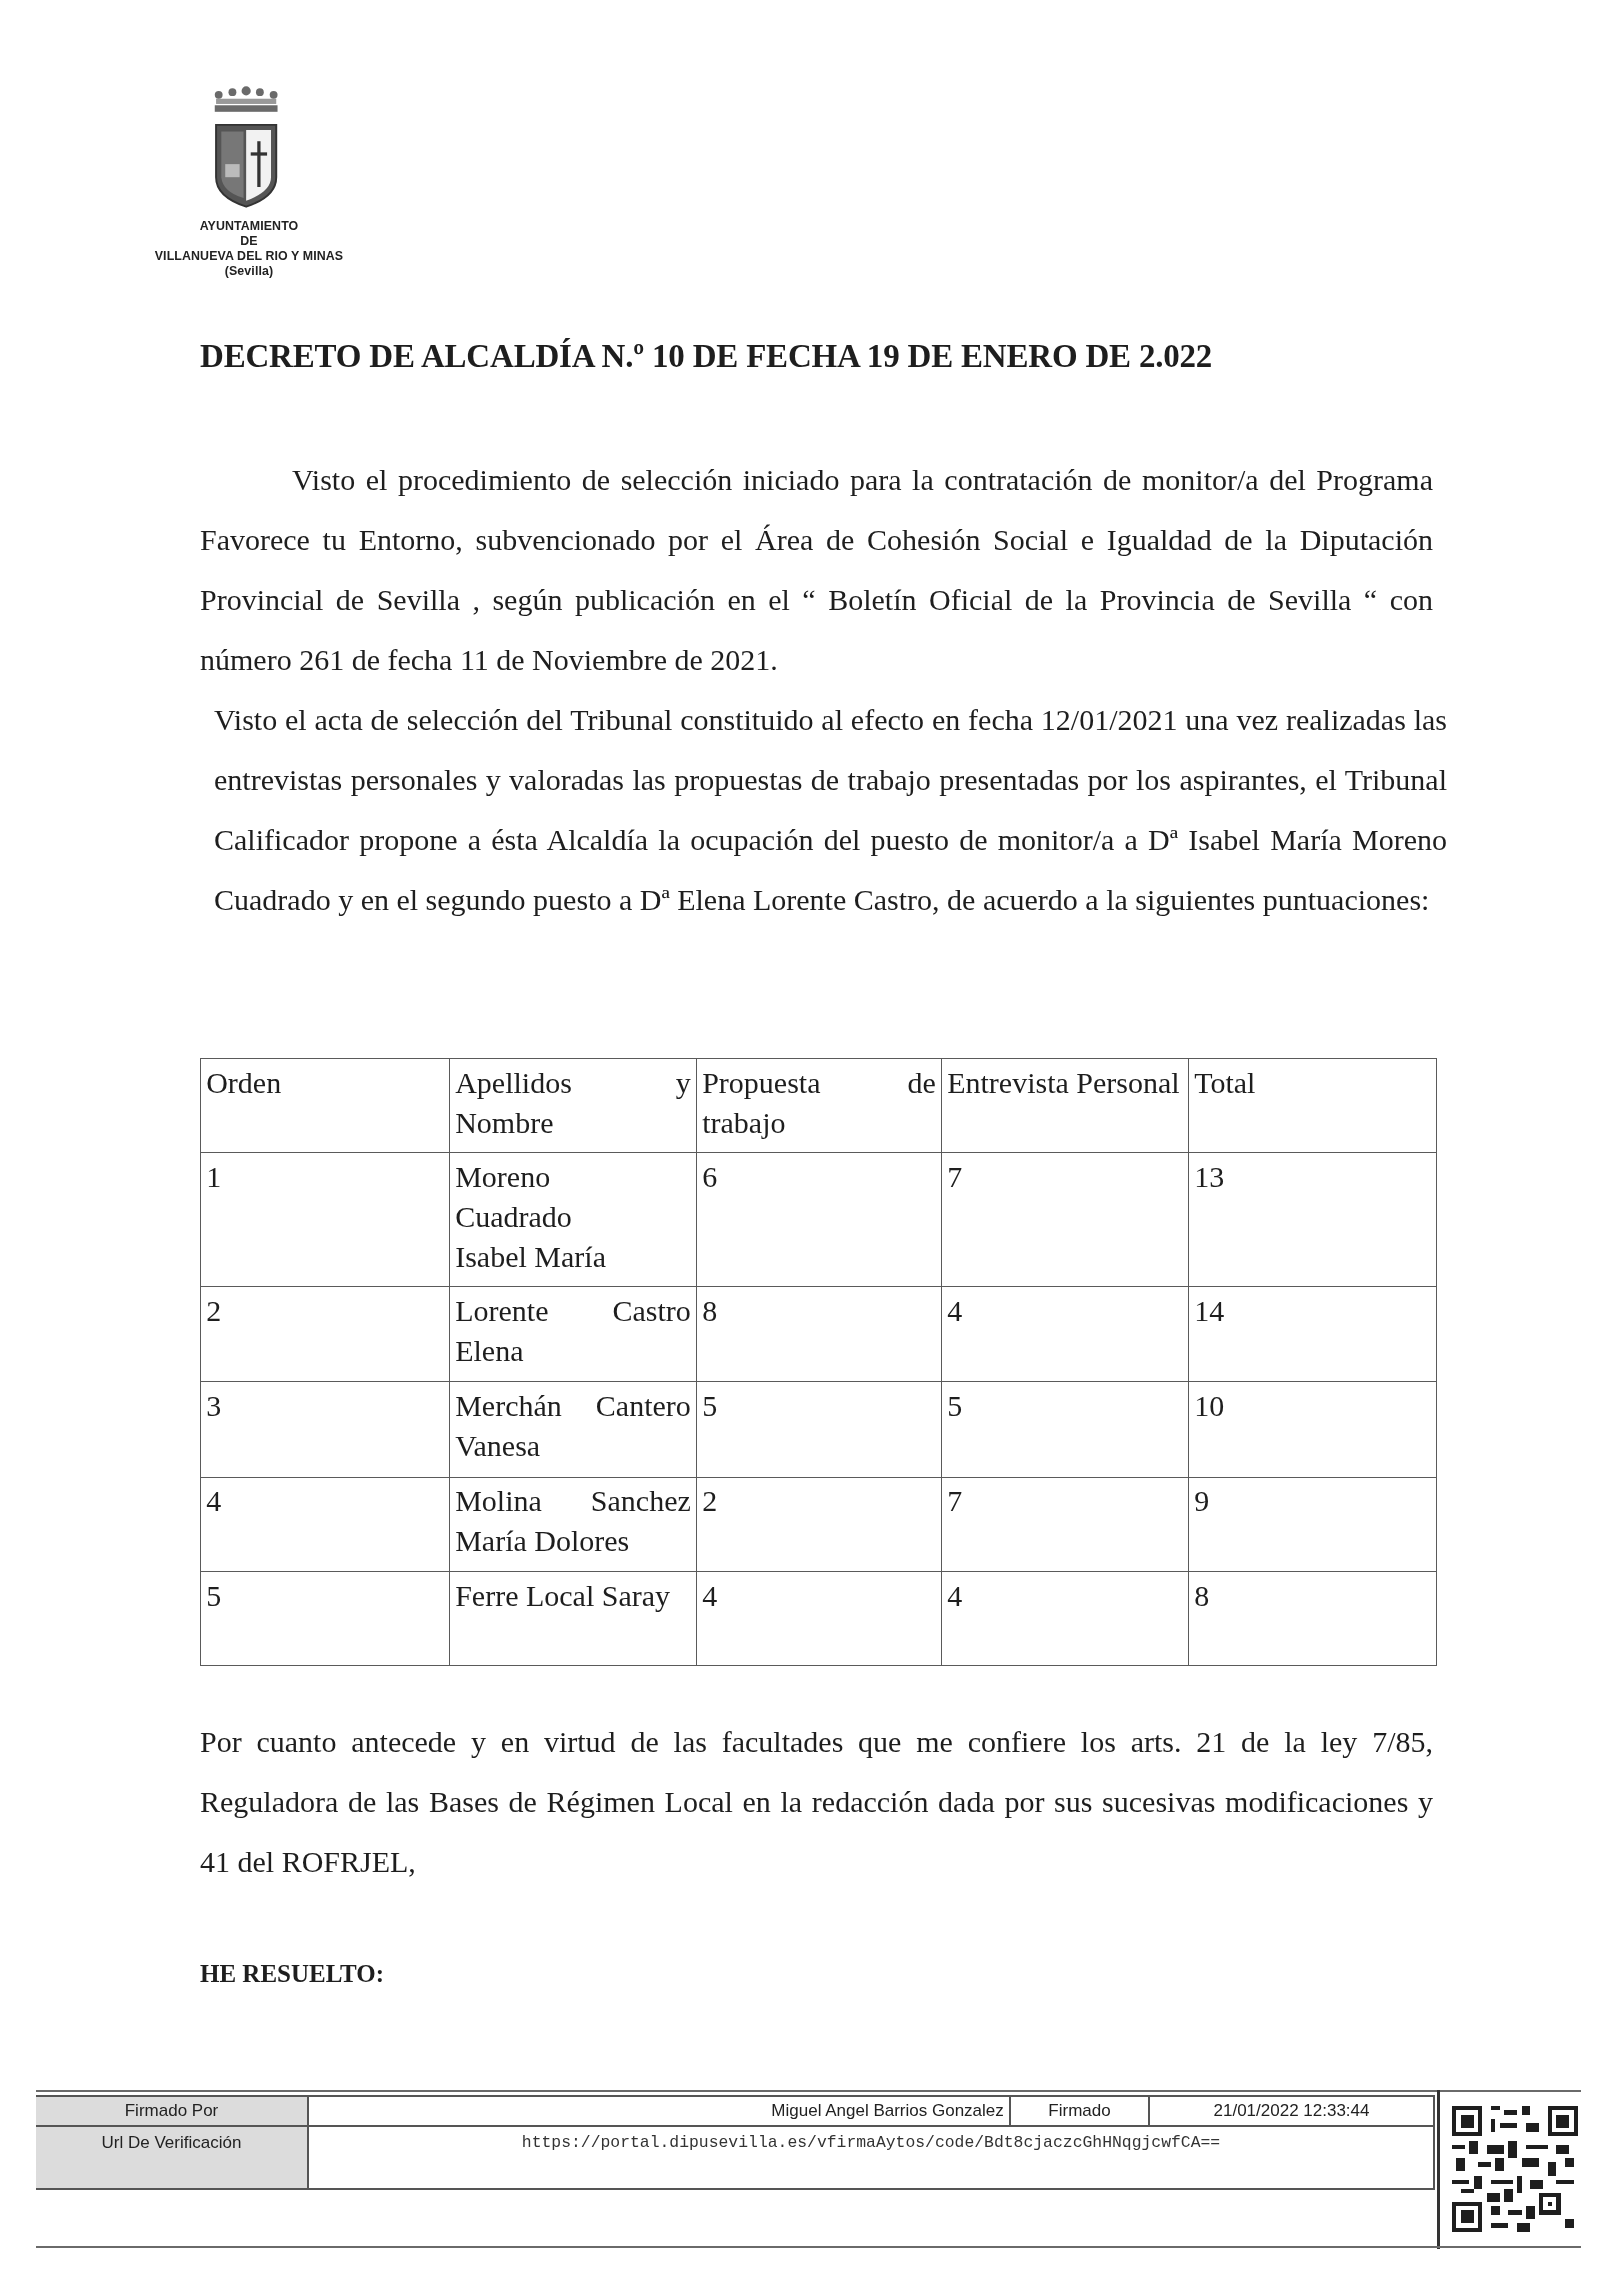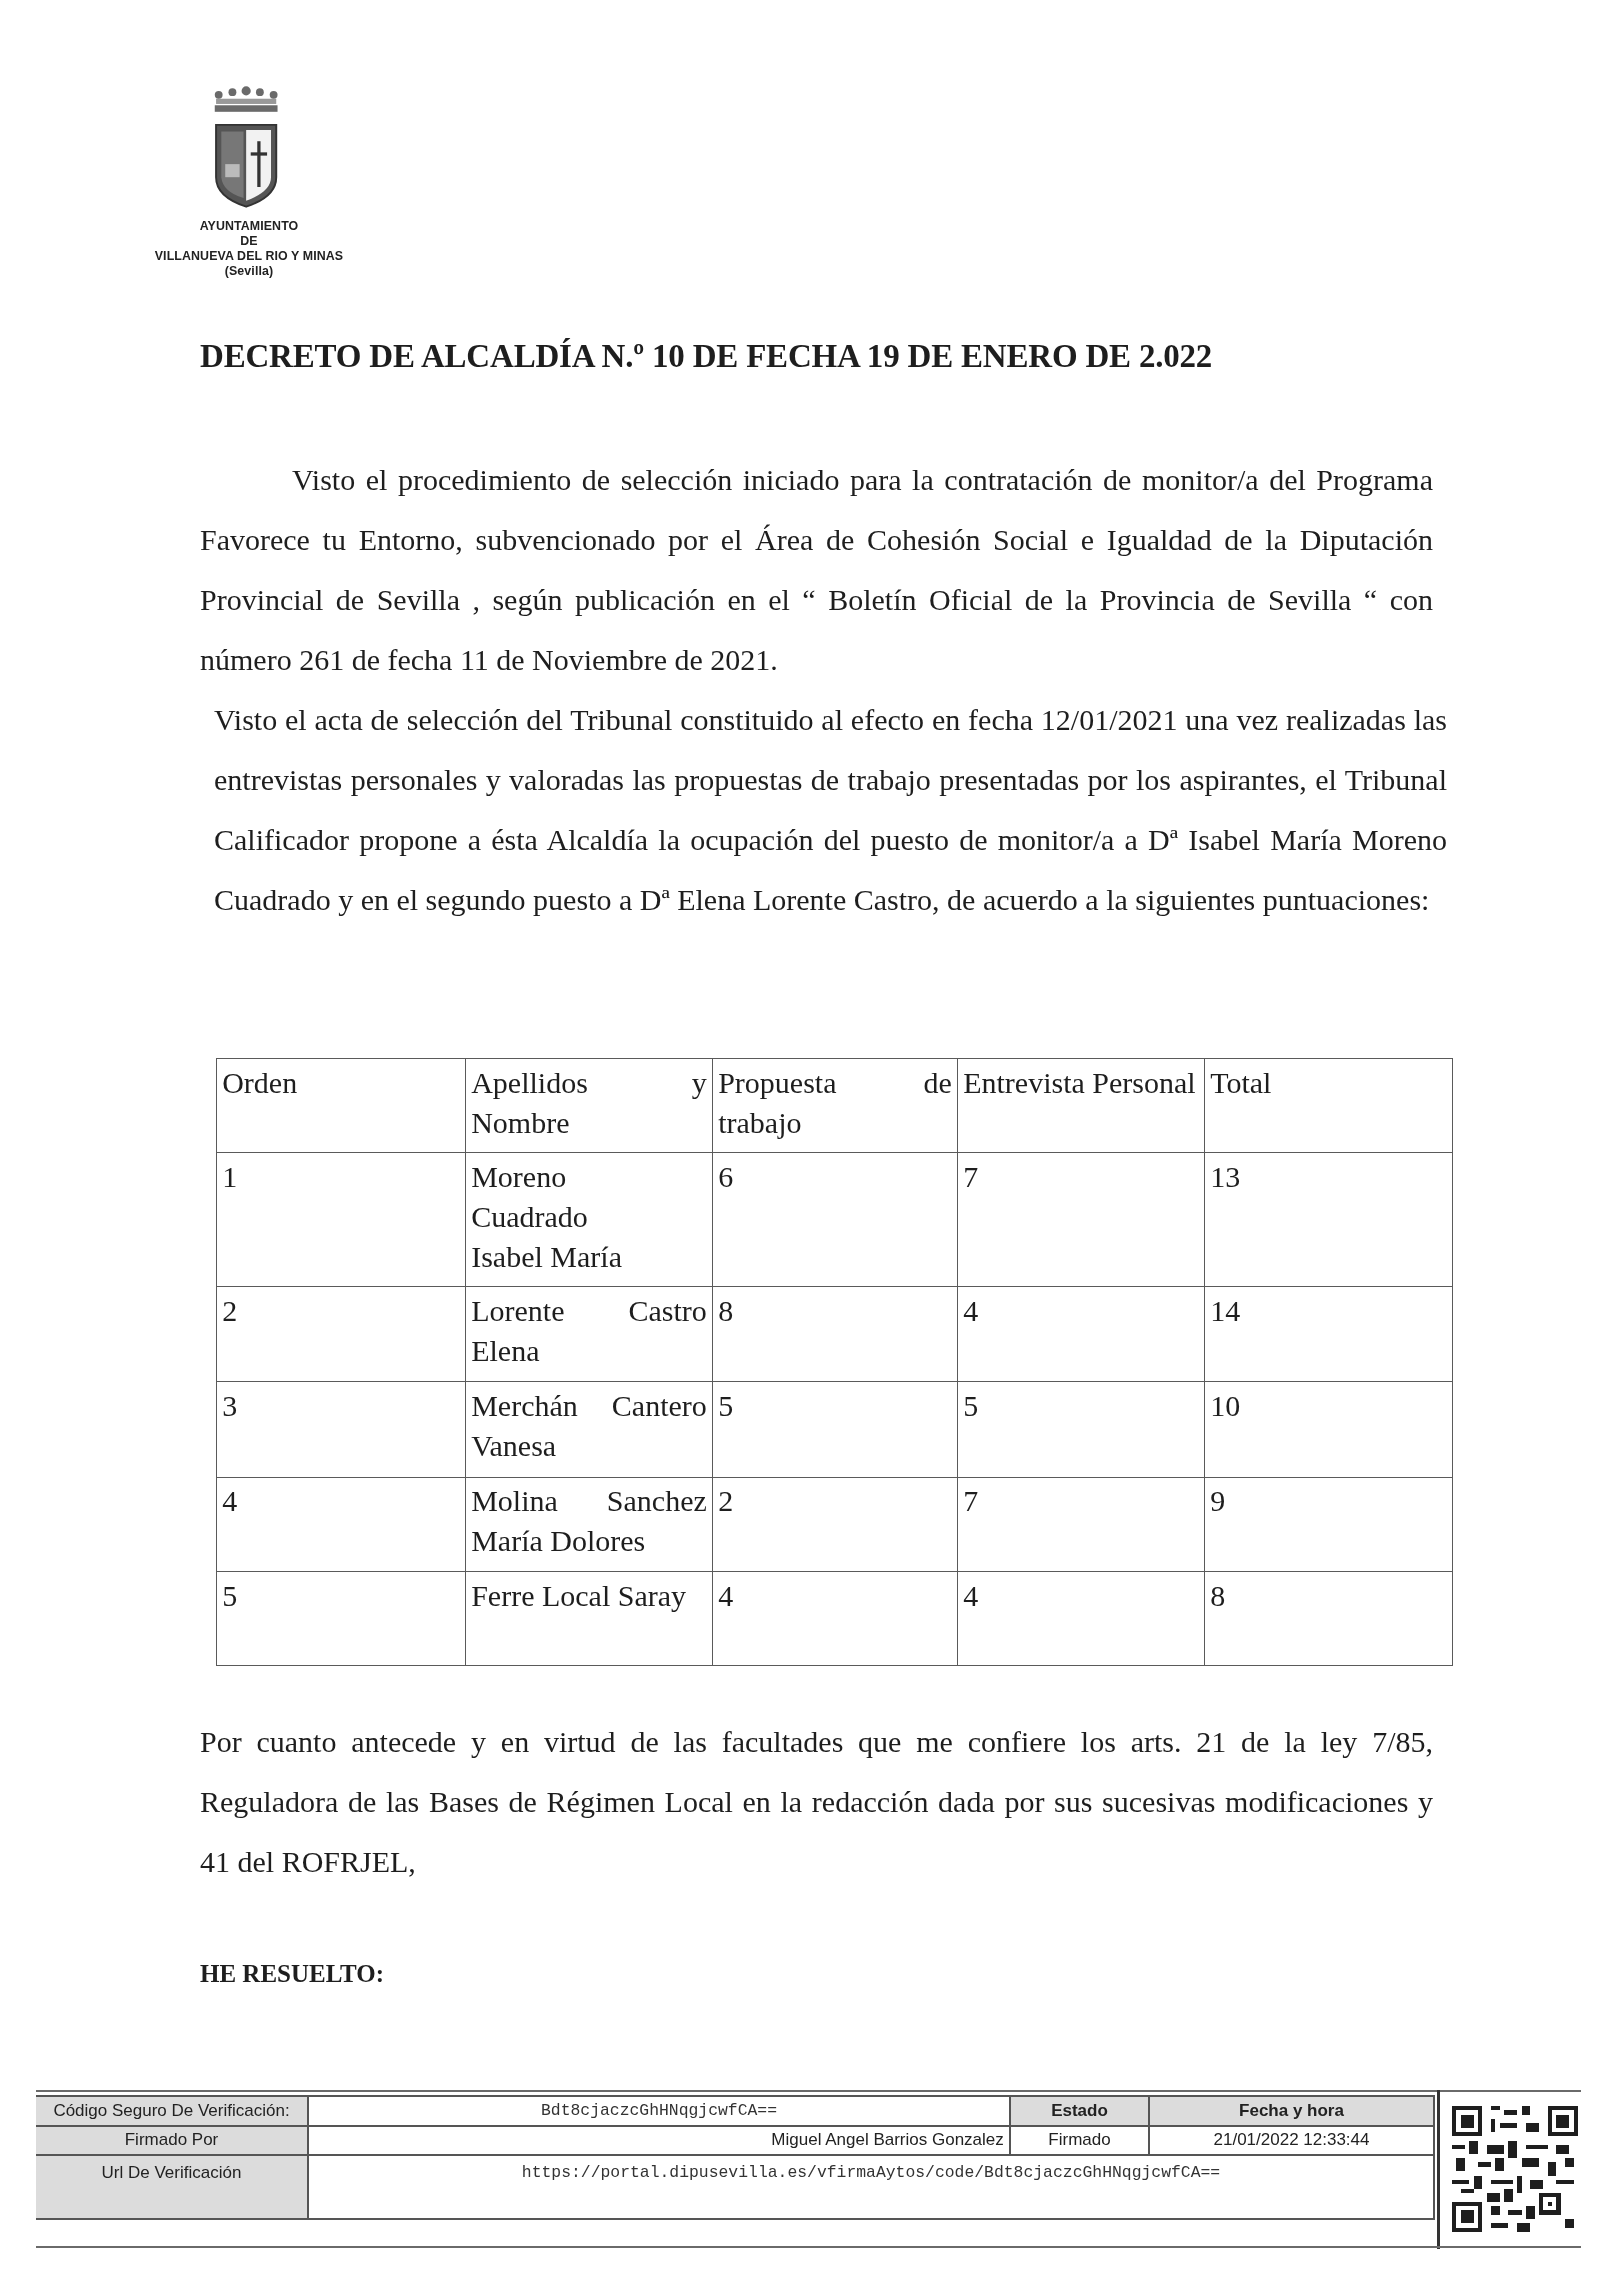--- a/index.html
+++ b/index.html
@@ -15,21 +15,21 @@
   .title { position:absolute; left:200px; top:338px; font-size:33px; font-weight:bold;
            white-space:nowrap; letter-spacing:-0.2px; }
 
   .para { position:absolute; left:200px; width:1233px; font-size:30px; line-height:60px;
           text-align:justify; text-align-last:left; }
   .para.p1 { top:450px; text-indent:92px; }
   .para.p2 { top:690px;margin-left:14px; }
   .para.p3 { top:1712px; }
 
   
-  .scores { position:absolute; left:216px; top:1058px; width:1236px; border-collapse:collapse;
+  .scores { position:absolute; left:200px; top:1058px; width:1236px; border-collapse:collapse;
             font-size:30px; line-height:40px; table-layout:fixed; }
   .scores td { border:1.3px solid #5a5a5a; vertical-align:top; padding:3.9px 5.2px 6.5px 5.2px; }
   .scores td.name { text-align:justify; text-align-last:left; }
   .scores td.just-hdr { text-align:justify; text-align-last:left; }
   .scores tr.r-h  td { height:83px; }
   .scores tr.r-1  td { height:122px; }
   .scores tr.r-2  td { height:84px; }
   .scores tr.r-3  td { height:84px; }
   .scores tr.r-4  td { height:83px; }
   .scores tr.r-5  td { height:83px; }
@@ -144,26 +144,20 @@
 
 <div class="sig-outer-top"></div>
 <table class="sig">
   <colgroup>
     <col style="width:272px">
       <col style="width:702px">
       <col style="width:139px">
       <col style="width:285px">
   </colgroup>
   <tbody>
-      <tr>
-    <td class="lbl">Código Seguro De Verificación:</td>
-    <td class="mono">Bdt8cjaczcGhHNqgjcwfCA==</td>
-    <td class="hdr">Estado</td>
-    <td class="hdr">Fecha y hora</td>
-  </tr>
   <tr>
     <td class="lbl">Firmado Por</td>
     <td class="left">Miguel Angel Barrios Gonzalez</td>
     <td class="val">Firmado</td>
     <td class="val">21/01/2022 12:33:44</td>
   </tr>
   <tr class="url">
     <td class="lbl">Url De Verificación</td>
     <td class="mono" colspan="3">https://portal.dipusevilla.es/vfirmaAytos/code/Bdt8cjaczcGhHNqgjcwfCA==</td>
   </tr>

